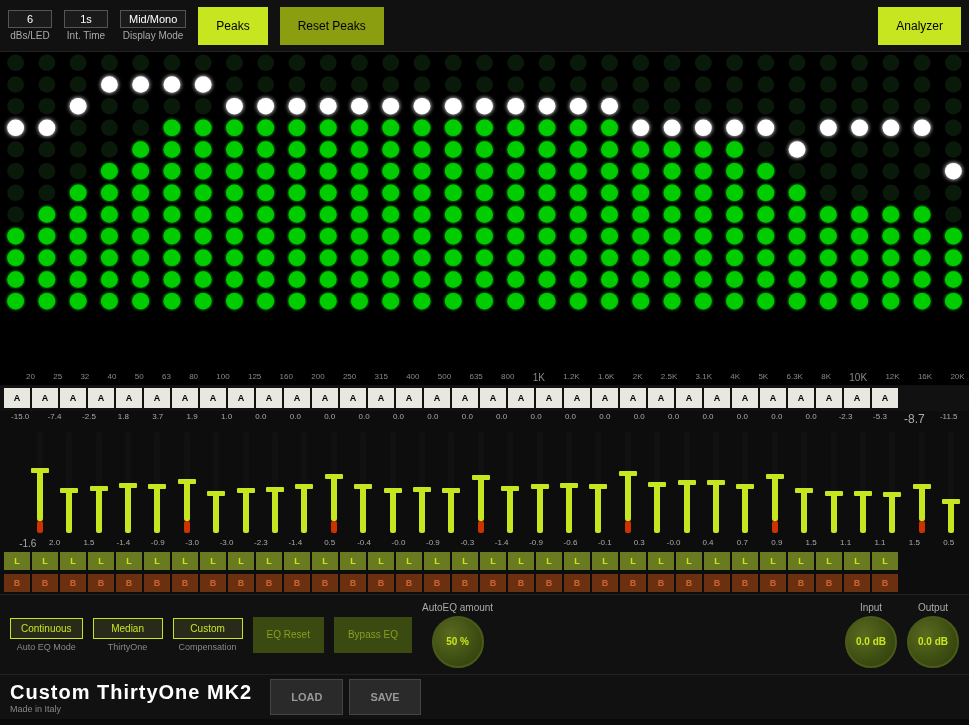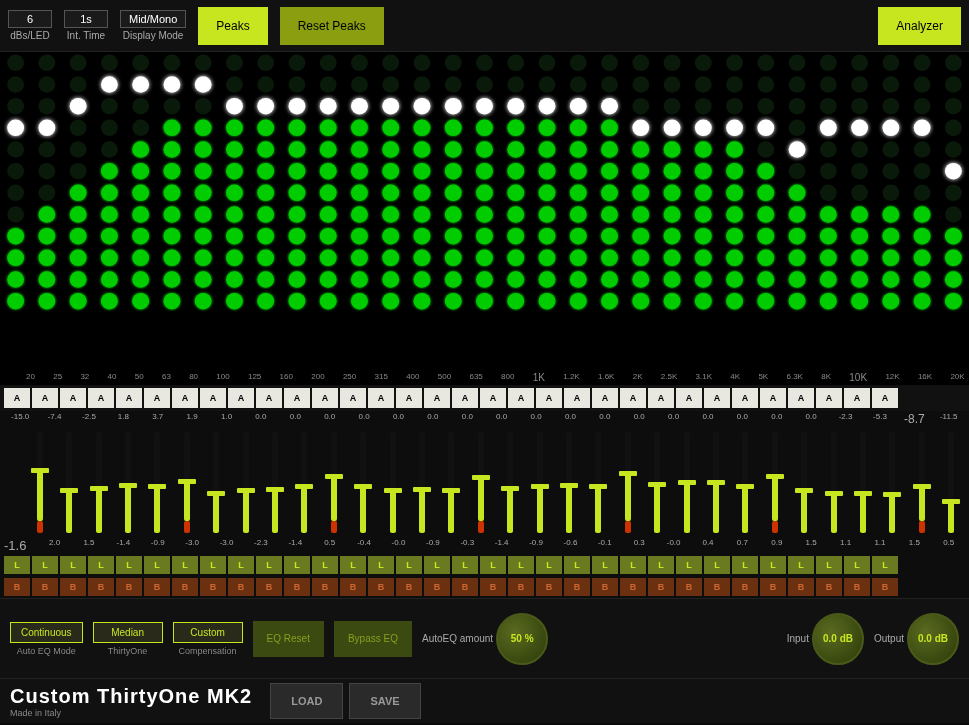--- a/index.html
+++ b/index.html
@@ -144,20 +144,21 @@
       padding: 8px 14px;
       cursor: pointer;
       height: 36px;
     }
     .autoeq-btn.dim {
       background: #3a4a10;
       color: #8a9e20;
     }
     .knob-group {
       display: flex;
+      flex-direction: column;
       align-items: center;
       gap: 3px;
     }
     .knob-label {
       font-size: 10px;
       color: #aaa;
     }
     .knob {
       width: 52px;
       height: 52px;
@@ -980,21 +981,21 @@
     <div style="flex: 1 1 0%; height: 100%; display: flex; flex-direction: column; align-items: center; position: relative;">
       <div style="width:6px;background:#111;flex:1;position:relative;border-radius:2px;">
         <div style="position:absolute;bottom:0px;left:0;right:0;height:33px;background:#c8e620;border-radius:2px;"></div>
 
         <div style="position:absolute;bottom:29px;left:50%;transform:translateX(-50%);width:18px;height:5px;background:#c8e620;border-radius:1px;cursor:pointer;"></div>
       </div>
     </div>
   </div>
 
 <div id="bottom-band-values" style="display:flex; gap:2px; padding:1px 4px; background:#0d0d0d;">
-    <span style="font-size: 13px; color: rgb(170, 170, 170); flex: 1 1 0%; text-align: left;">-1.6</span>
+    <span style="font-size: 10px; color: rgb(170, 170, 170); flex: 1 1 0%; text-align: right;">-1.6</span>
     <span style="font-size: 8px; color: rgb(170, 170, 170); flex: 1 1 0%; text-align: center;">2.0</span>
     <span style="font-size: 8px; color: rgb(170, 170, 170); flex: 1 1 0%; text-align: center;">1.5</span>
     <span style="font-size: 8px; color: rgb(170, 170, 170); flex: 1 1 0%; text-align: center;">-1.4</span>
     <span style="font-size: 8px; color: rgb(170, 170, 170); flex: 1 1 0%; text-align: center;">-0.9</span>
     <span style="font-size: 8px; color: rgb(170, 170, 170); flex: 1 1 0%; text-align: center;">-3.0</span>
     <span style="font-size: 8px; color: rgb(170, 170, 170); flex: 1 1 0%; text-align: center;">-3.0</span>
     <span style="font-size: 8px; color: rgb(170, 170, 170); flex: 1 1 0%; text-align: center;">-2.3</span>
     <span style="font-size: 8px; color: rgb(170, 170, 170); flex: 1 1 0%; text-align: center;">-1.4</span>
     <span style="font-size: 8px; color: rgb(170, 170, 170); flex: 1 1 0%; text-align: center;">0.5</span>
     <span style="font-size: 8px; color: rgb(170, 170, 170); flex: 1 1 0%; text-align: center;">-0.4</span>

